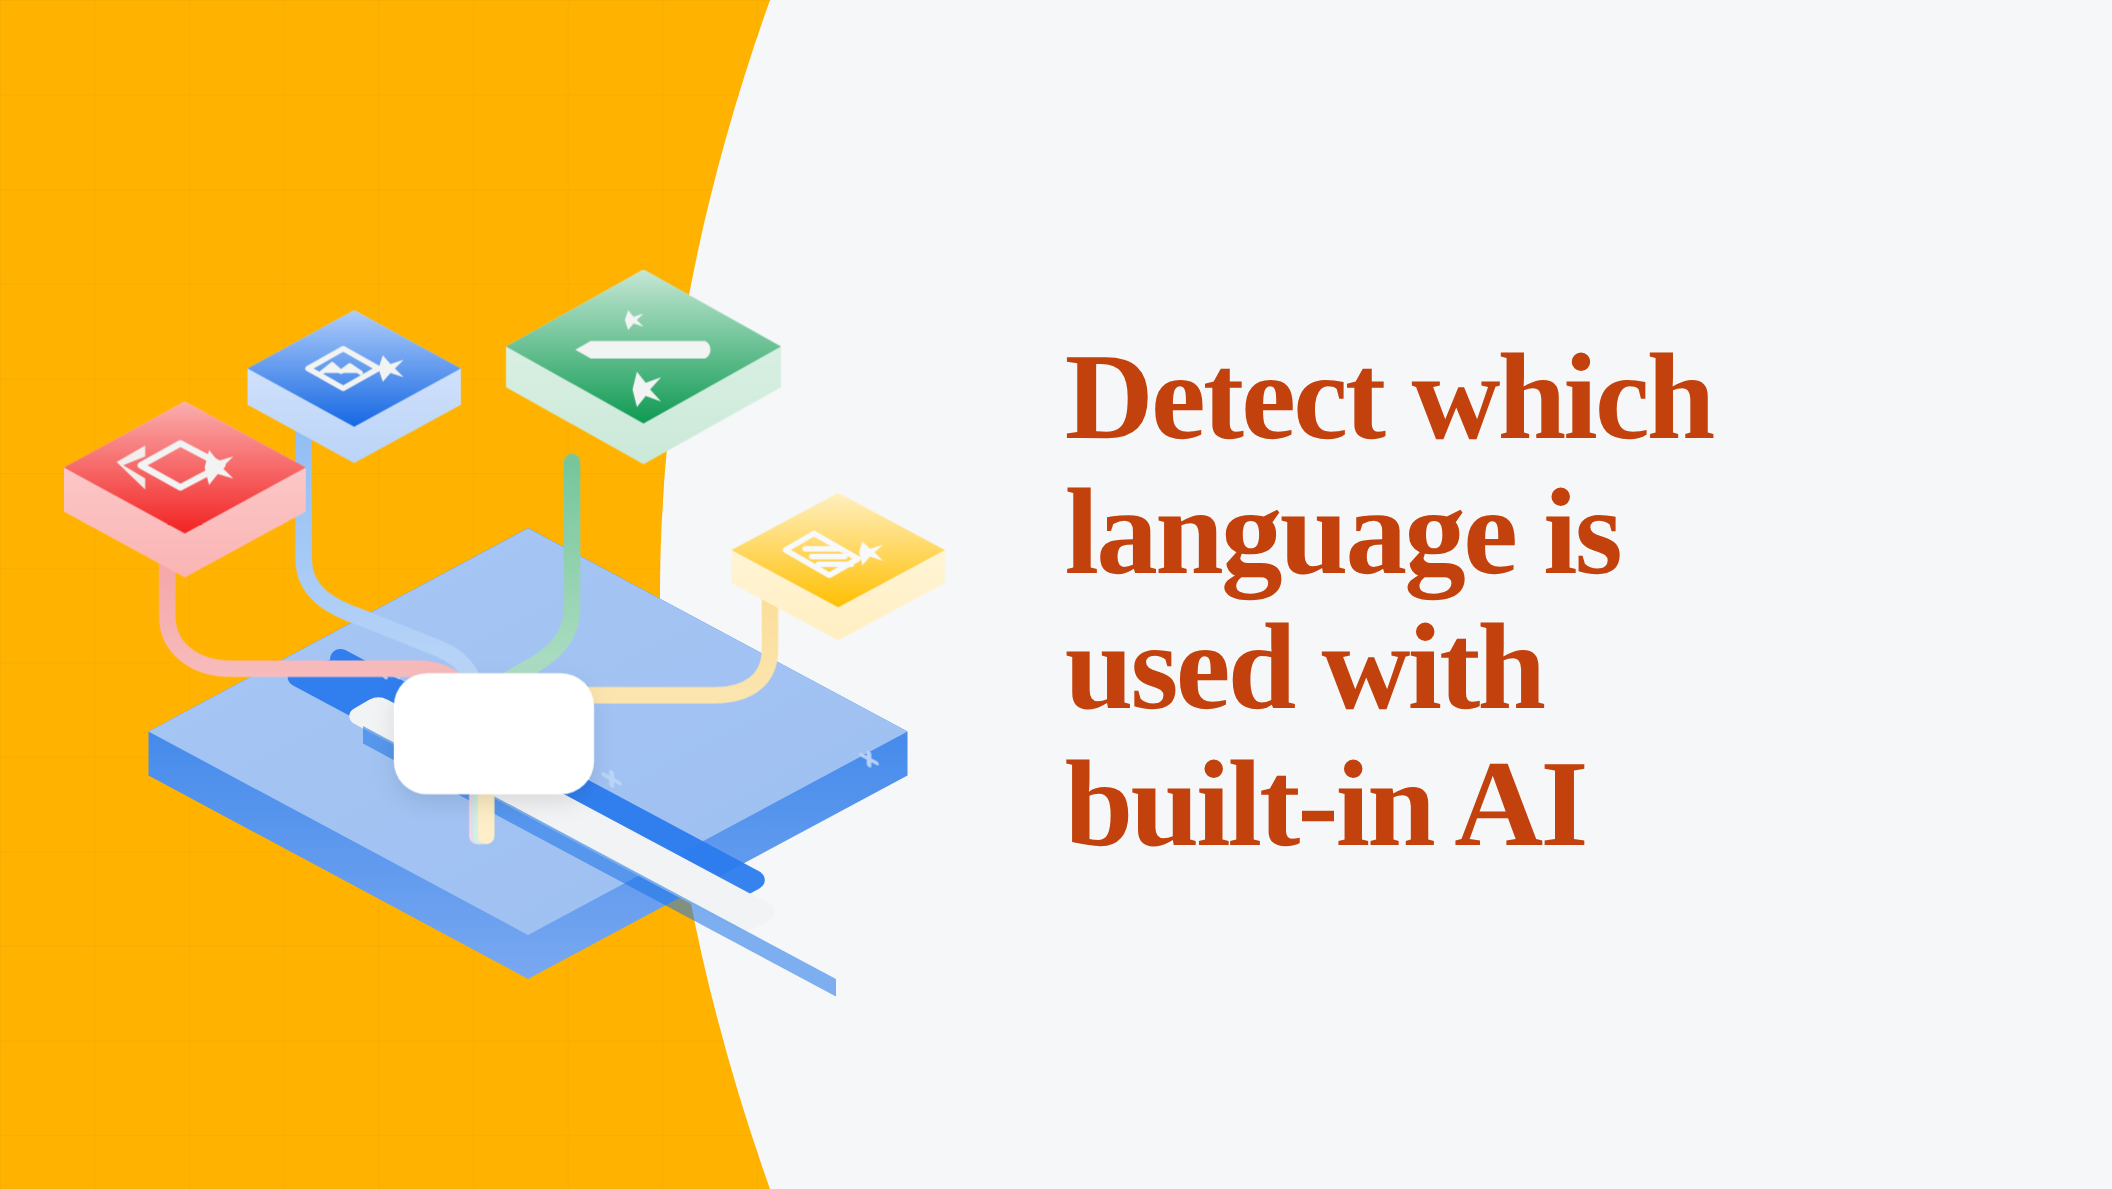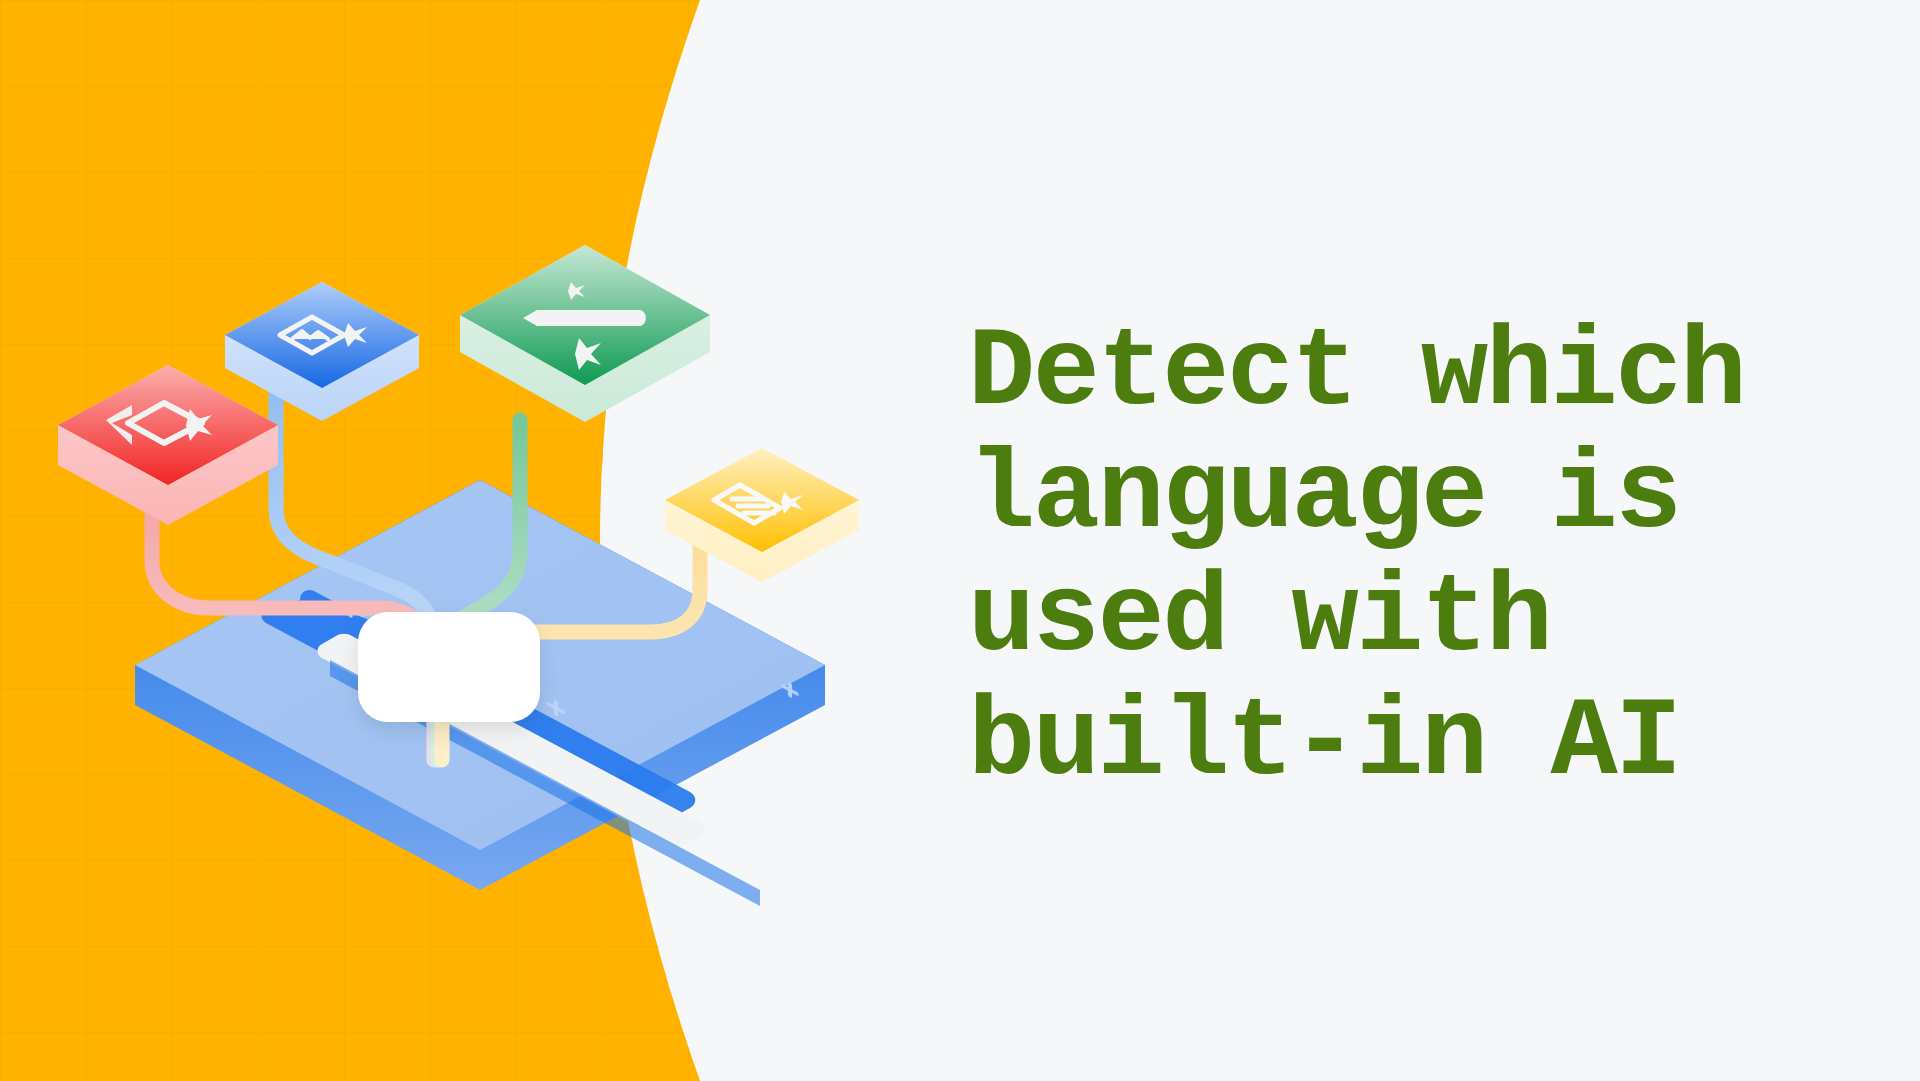--- a/index.html
+++ b/index.html
@@ -33,28 +33,27 @@
   .illustration svg { display:block; overflow:visible; }
 
   
   .headline-wrap {
     position:absolute;
     left:968px;
     top:300px;
     width:860px;
   }
   .headline {
-    font-family:Liberation Mono, monospace;
+    font-family:Liberation Serif, serif;
     font-size:112px;
     line-height:1.10;
     font-weight:700;
     letter-spacing:-2.5px;
-    color:#4d7c0f;
+    color:#c2410c;
     white-space:pre-line;
-    margin-top:12px;
   }
 </style>
 </head>
 <body>
 
 <div class="stage">
 
   <div class="orange-panel">
     <svg width="880" height="1081" viewBox="0 0 880 1081" xmlns="http://www.w3.org/2000/svg">
       <defs>

